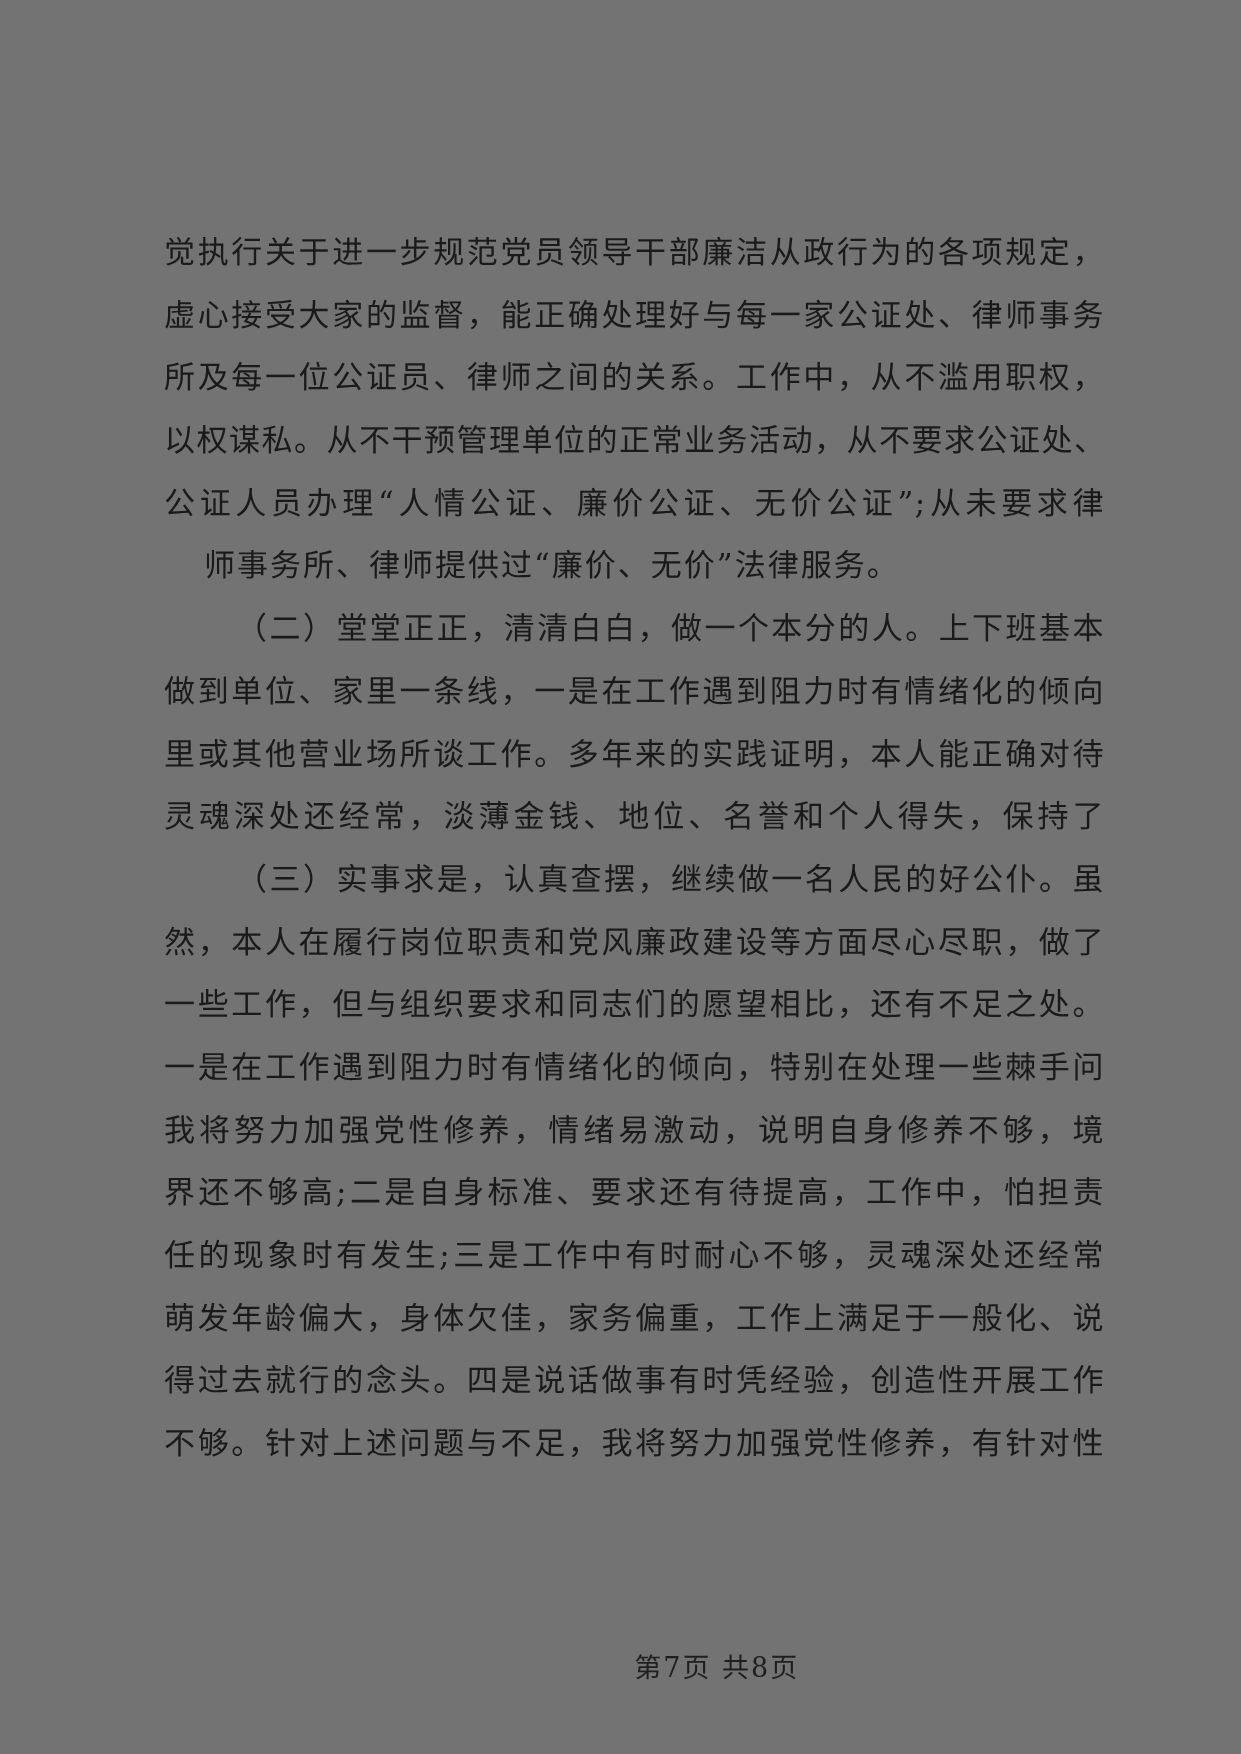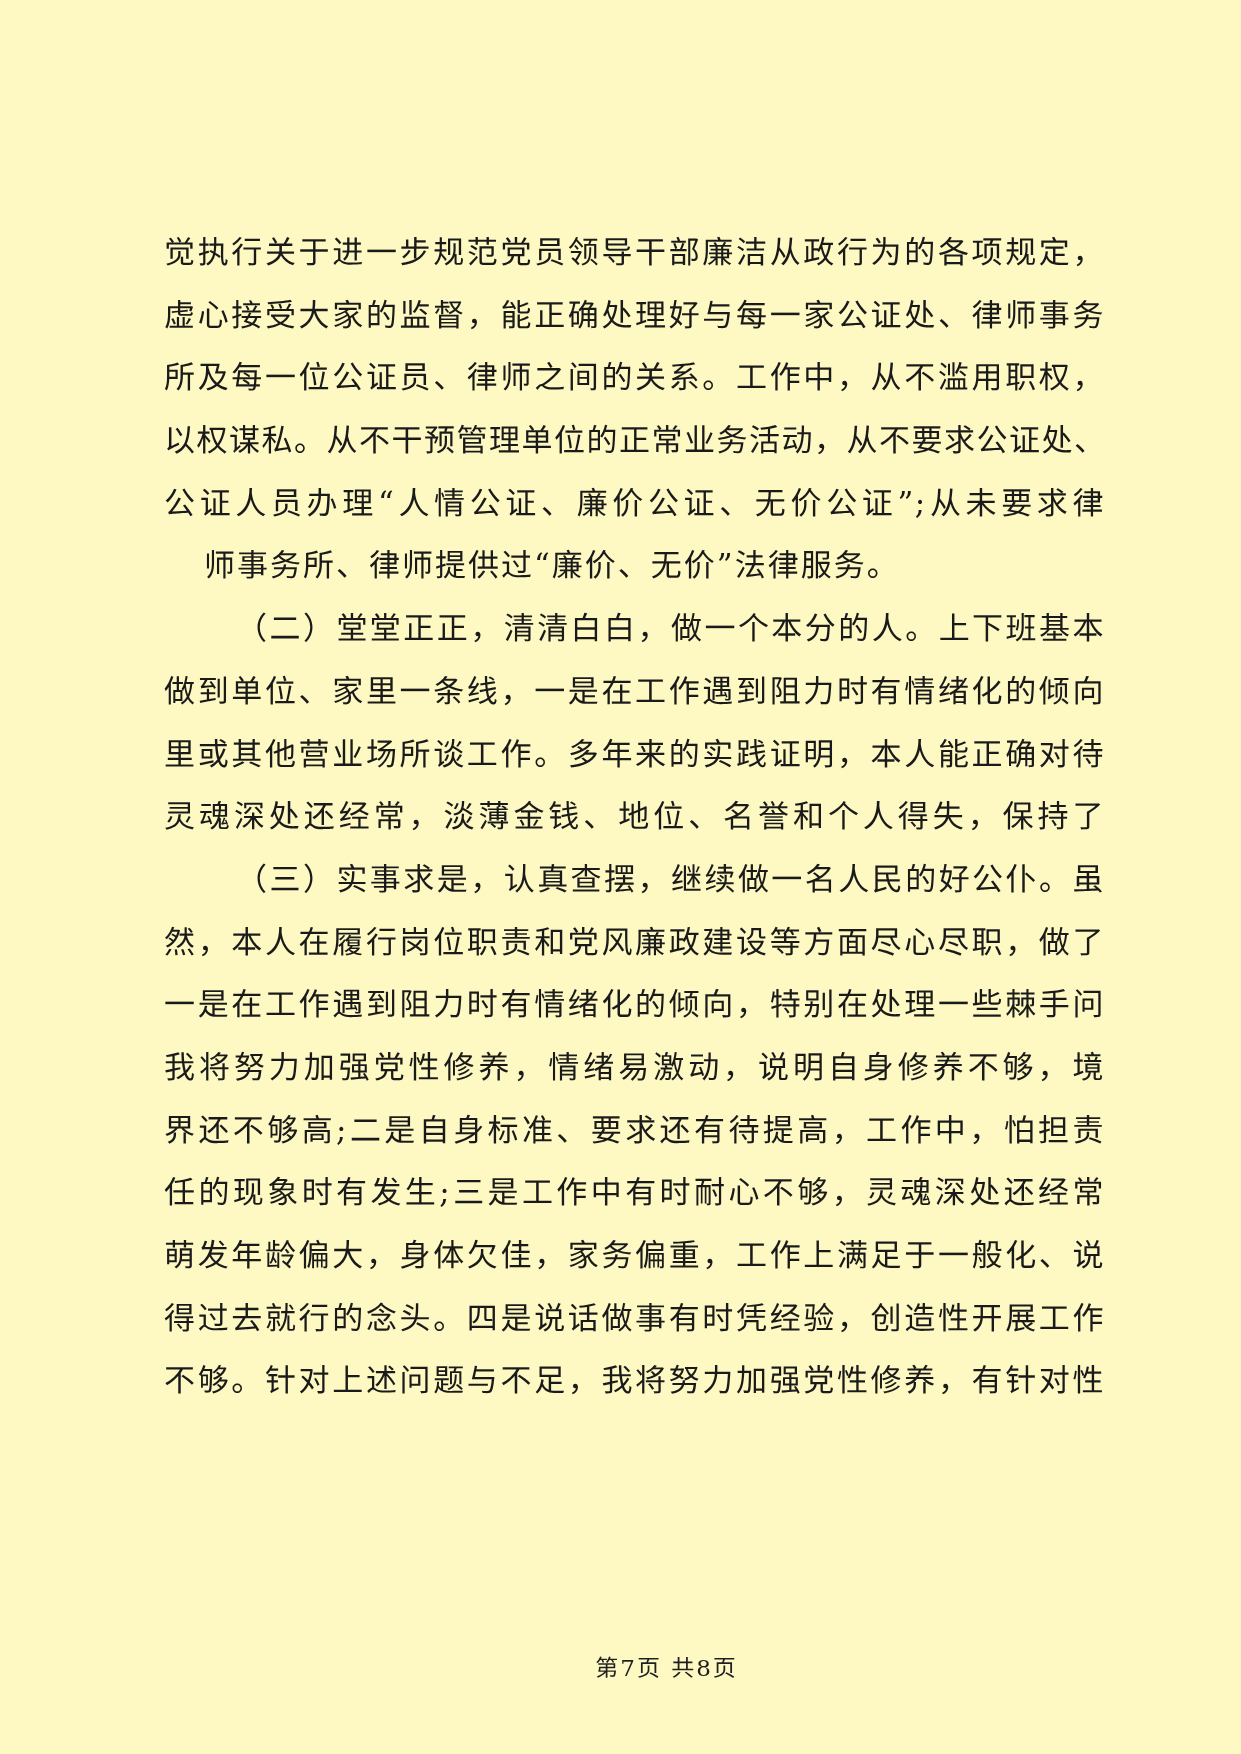--- a/index.html
+++ b/index.html
@@ -8,21 +8,21 @@
     width: 1241px;
     height: 1754px;
     position: relative;
     overflow: hidden;
     font-family: "DejaVu Serif", "Liberation Serif", serif;
     color: #1a1a1a;
   }
   .page {
     position: absolute;
     inset: 0;
-    background: #fef9c3;
+    background: #737373;
   }
   .text-block {
     position: absolute;
     left: 164px;
     top: 221px;
     width: 941px;
   }
   .line {
     height: 62.7px;
     line-height: 62.7px;
@@ -35,23 +35,23 @@
     color: #1a1a1a;
   }
   .line.indent { padding-left: 72px; }
   .line.end {
     text-align-last: left;
     letter-spacing: 2px;
     margin-left: 40px;
   }
   .footer {
     position: absolute;
-    left: 558px;
+    left: 592px;
     top: 1608px;
-    font-size: 23px;
+    font-size: 27px;
     line-height: 40px;
     letter-spacing: 2px;
     white-space: pre;
     color: #1f1f1f;
   }
 </style>
 </head>
 <body>
 
 <div class="page">
@@ -62,20 +62,21 @@
       <div class="line">所及每一位公证员、律师之间的关系。工作中，从不滥用职权，</div>
       <div class="line">以权谋私。从不干预管理单位的正常业务活动，从不要求公证处、</div>
       <div class="line">公证人员办理“人情公证、廉价公证、无价公证”;从未要求律</div>
       <div class="line end">师事务所、律师提供过“廉价、无价”法律服务。</div>
       <div class="line indent">（二）堂堂正正，清清白白，做一个本分的人。上下班基本</div>
       <div class="line">做到单位、家里一条线，一是在工作遇到阻力时有情绪化的倾向</div>
       <div class="line">里或其他营业场所谈工作。多年来的实践证明，本人能正确对待</div>
       <div class="line">灵魂深处还经常，淡薄金钱、地位、名誉和个人得失，保持了</div>
       <div class="line indent">（三）实事求是，认真查摆，继续做一名人民的好公仆。虽</div>
       <div class="line">然，本人在履行岗位职责和党风廉政建设等方面尽心尽职，做了</div>
+      <div class="line">一些工作，但与组织要求和同志们的愿望相比，还有不足之处。</div>
       <div class="line">一是在工作遇到阻力时有情绪化的倾向，特别在处理一些棘手问</div>
       <div class="line">我将努力加强党性修养，情绪易激动，说明自身修养不够，境</div>
       <div class="line">界还不够高;二是自身标准、要求还有待提高，工作中，怕担责</div>
       <div class="line">任的现象时有发生;三是工作中有时耐心不够，灵魂深处还经常</div>
       <div class="line">萌发年龄偏大，身体欠佳，家务偏重，工作上满足于一般化、说</div>
       <div class="line">得过去就行的念头。四是说话做事有时凭经验，创造性开展工作</div>
       <div class="line">不够。针对上述问题与不足，我将努力加强党性修养，有针对性</div>
     </div>
   <div class="footer">
     <span>第7页 共8页</span>

